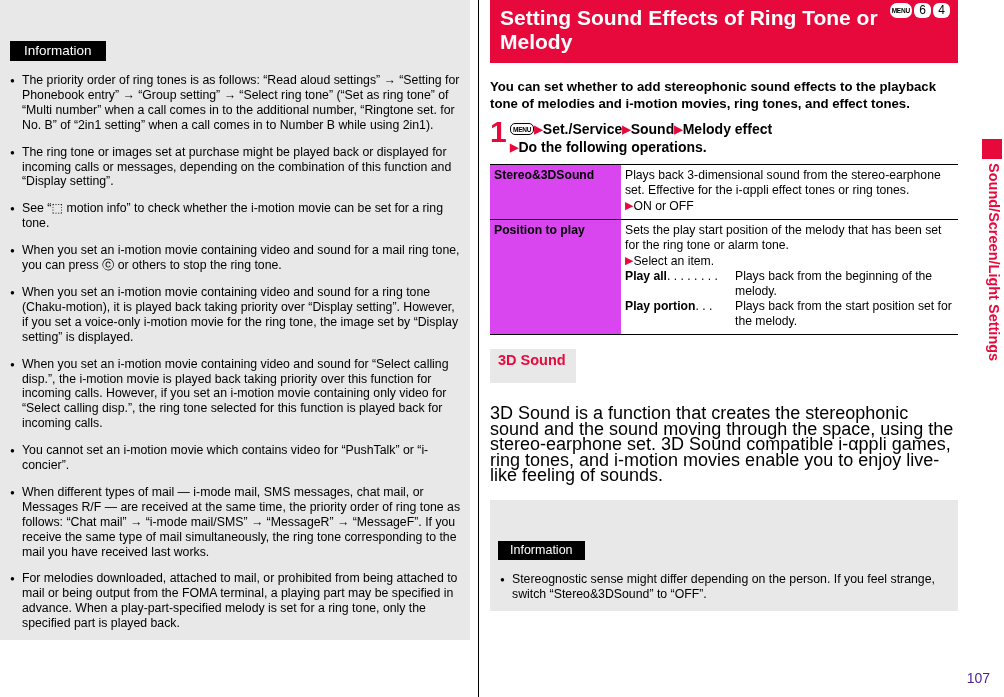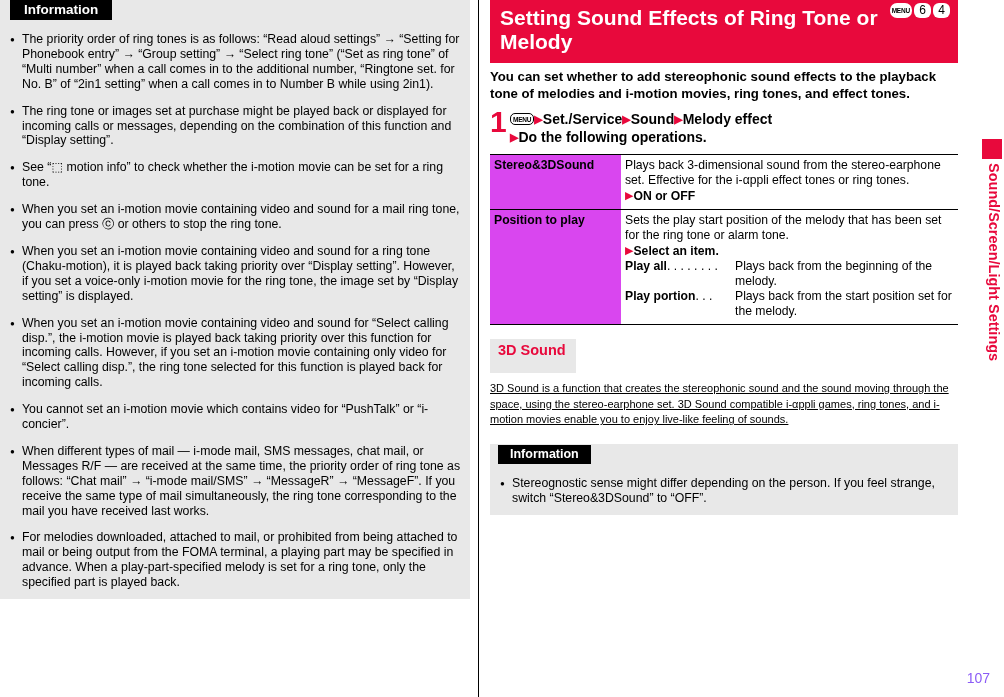--- a/index.html
+++ b/index.html
@@ -25,26 +25,27 @@
     height: 697px;
   }
 
   .info-box {
     background: #e8e8e8;
     padding: 0 0 8px 0;
   }
   .info-header {
     background: #000000;
     color: #ffffff;
-    font-weight: bold;
+    font-weight: normal;
     font-size: 13.5px;
     line-height: 17px;
     padding: 1px 14px 2px 14px;
     display: inline-block;
     margin-left: 10px;
+    margin-top: 41px;
   }
   .info-list {
     margin: 2px 0 0 0;
     padding: 0;
     list-style: none;
   }
   .info-list li {
     position: relative;
     font-size: 12.3px;
     line-height: 14.9px;
@@ -123,21 +124,21 @@
     font-weight: bold;
     letter-spacing: -0.2px;
     min-width: 20px;
     border-radius: 7px;
   }
 
   .lead-text {
     font-size: 13.2px;
     font-weight: bold;
     line-height: 16.5px;
-    margin-top: 6px;
+    margin-top: 16px;
     padding-right: 4px;
   }
 
   
   .step {
     display: flex;
     margin-top: 7px;
     align-items: flex-start;
   }
   .step-num {
@@ -191,21 +192,21 @@
   }
   td.label-cell {
     background: #d946ef;
     font-weight: bold;
     width: 122px;
   }
   td.desc-cell {
     background: #ffffff;
   }
   .sel {
-    font-weight: bold;
+    font-weight: normal;
   }
   .dl-row {
     display: flex;
   }
   .dl-term {
     flex: 0 0 110px;
     font-weight: bold;
   }
   .dl-def {
     flex: 1;
@@ -216,25 +217,24 @@
     display: inline-block;
     background: #e8e8e8;
     color: #e8093c;
     font-size: 14.5px;
     font-weight: bold;
     line-height: 18px;
     padding: 2px 10px 14px 8px;
     margin-top: 14px;
   }
   .sec-body {
-    font-size: 11px;
+    font-size: 18px;
     line-height: 15.6px;
-    margin-top: 8px;
+    margin-top: 23px;
     padding-right: 4px;
-    text-decoration: underline;
   }
 
   .info-box-right {
     background: #e8e8e8;
     margin-top: 16px;
     padding-bottom: 8px;
   }
   .info-box-right .info-header {
     font-size: 12.5px;
     line-height: 16px;
@@ -275,21 +275,21 @@
     letter-spacing: 0px;
     white-space: nowrap;
   }
 
   
   #page-number {
     position: absolute;
     right: 14px;
     bottom: 11px;
     font-size: 14px;
-    color: #8b5cf6;
+    color: #4c1d95;
   }
 </style>
 </head>
 <body>
 
 <div id="left-column">
   <div class="info-box">
     <div class="info-header">Information</div>
     <ul class="info-list">
       <li>The priority order of ring tones is as follows: “Read aloud settings” → “Setting for Phonebook entry” → “Group setting” → “Select ring tone” (“Set as ring tone” of “Multi number” when a call comes in to the additional number, “Ringtone set. for No. B” of “2in1 setting” when a call comes in to Number B while using 2in1).</li>

